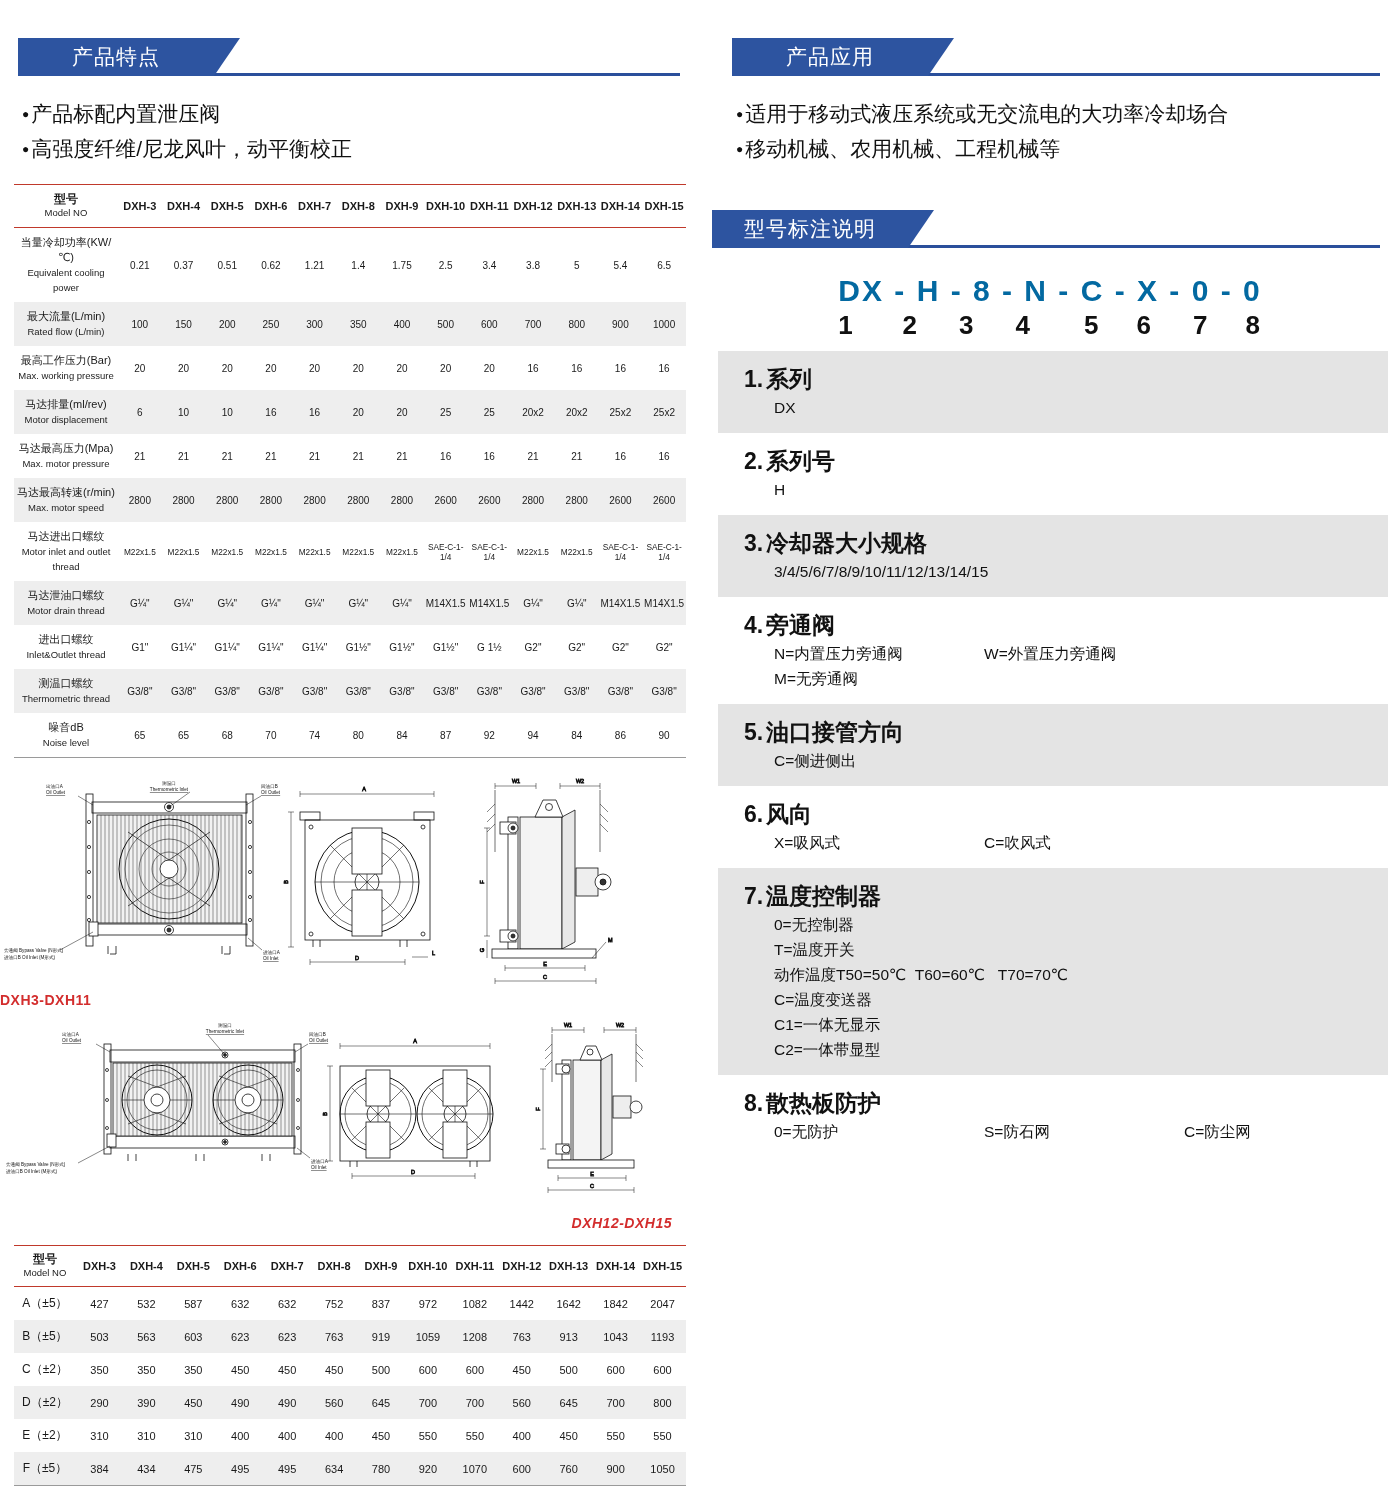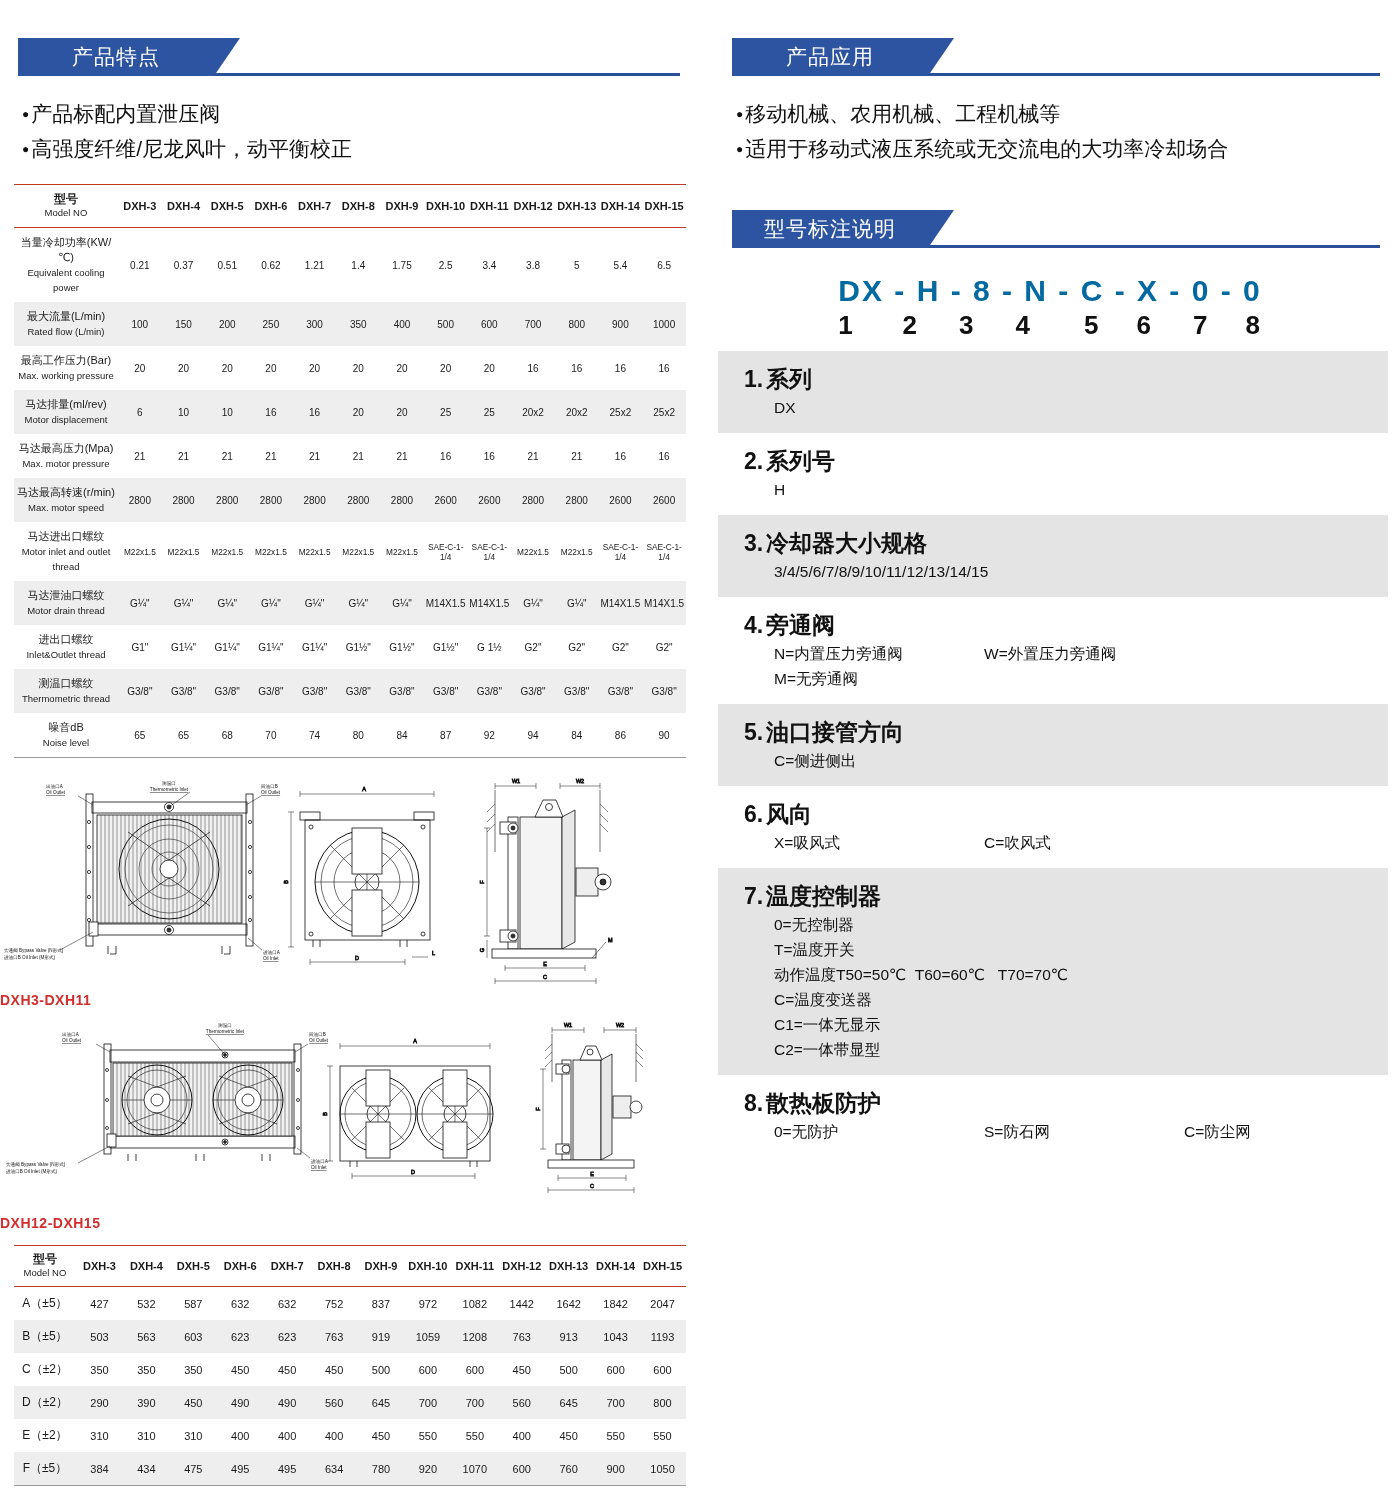--- a/index.html
+++ b/index.html
@@ -746,21 +746,21 @@
         <text class="anno anno-u" x="225" y="15" text-anchor="middle">Thermometric Inlet</text>
         <text class="anno" x="62" y="18">出油口A</text>
         <text class="anno anno-u" x="62" y="24">Oil Outlet</text>
         <text class="anno" x="309" y="18">回油口B</text>
         <text class="anno anno-u" x="309" y="24">Oil Outlet</text>
         <text class="anno" x="311" y="145">进油口A</text>
         <text class="anno anno-u" x="311" y="151">Oil Inlet</text>
         <text class="anno" x="6" y="148">旁通阀  Bypass Valve (N形式)</text>
         <text class="anno" x="6" y="155">进油口B  Oil Inlet (M形式)</text>
       </svg>
-      <div class="drawing-caption" style="text-align:left; width:672px; margin-top:-12px;">DXH12-DXH15</div>
+      <div class="drawing-caption" style="text-align:right; width:672px; margin-top:-12px;font-style:italic;">DXH12-DXH15</div>
     </div>
 
     <div class="tbl-wrap" style="margin-top:14px;">
       <table class="dims">
         <colgroup>
           <col style="width:62px">
           <col span="13">
         </colgroup>
         <thead>
           <tr>
@@ -889,25 +889,25 @@
   <div class="col-right">
 
     <div class="banner" style="margin-top:38px; margin-left:32px;">
       <div class="banner-bar"></div>
       <div class="banner-fill"></div>
       <div class="banner-tail"></div>
       <div class="banner-text">产品应用</div>
     </div>
 
     <div class="bullets" style="margin-left:36px;">
+      <div class="bullet-line">适用于移动式液压系统或无交流电的大功率冷却场合</div>
       <div class="bullet-line">移动机械、农用机械、工程机械等</div>
-      <div class="bullet-line">适用于移动式液压系统或无交流电的大功率冷却场合</div>
     </div>
 
-    <div class="banner" style="margin-top:42px; margin-left:32px;">
+    <div class="banner" style="margin-top:42px; margin-left:12px;">
       <div class="banner-bar"></div>
       <div class="banner-fill"></div>
       <div class="banner-tail"></div>
       <div class="banner-text">型号标注说明</div>
     </div>
 
     <div class="code-area">
       <div class="code-line">DX - H - 8 - N - C - X - 0 - 0</div>
       <div class="code-nums" id="code-nums"><span style="margin-left: 0px;">1</span><span style="margin-left: 48px;">2</span><span style="margin-left: 40px;">3</span><span style="margin-left: 40px;">4</span><span style="margin-left: 52px;">5</span><span style="margin-left: 36px;">6</span><span style="margin-left: 40px;">7</span><span style="margin-left: 36px;">8</span></div>
     </div>

